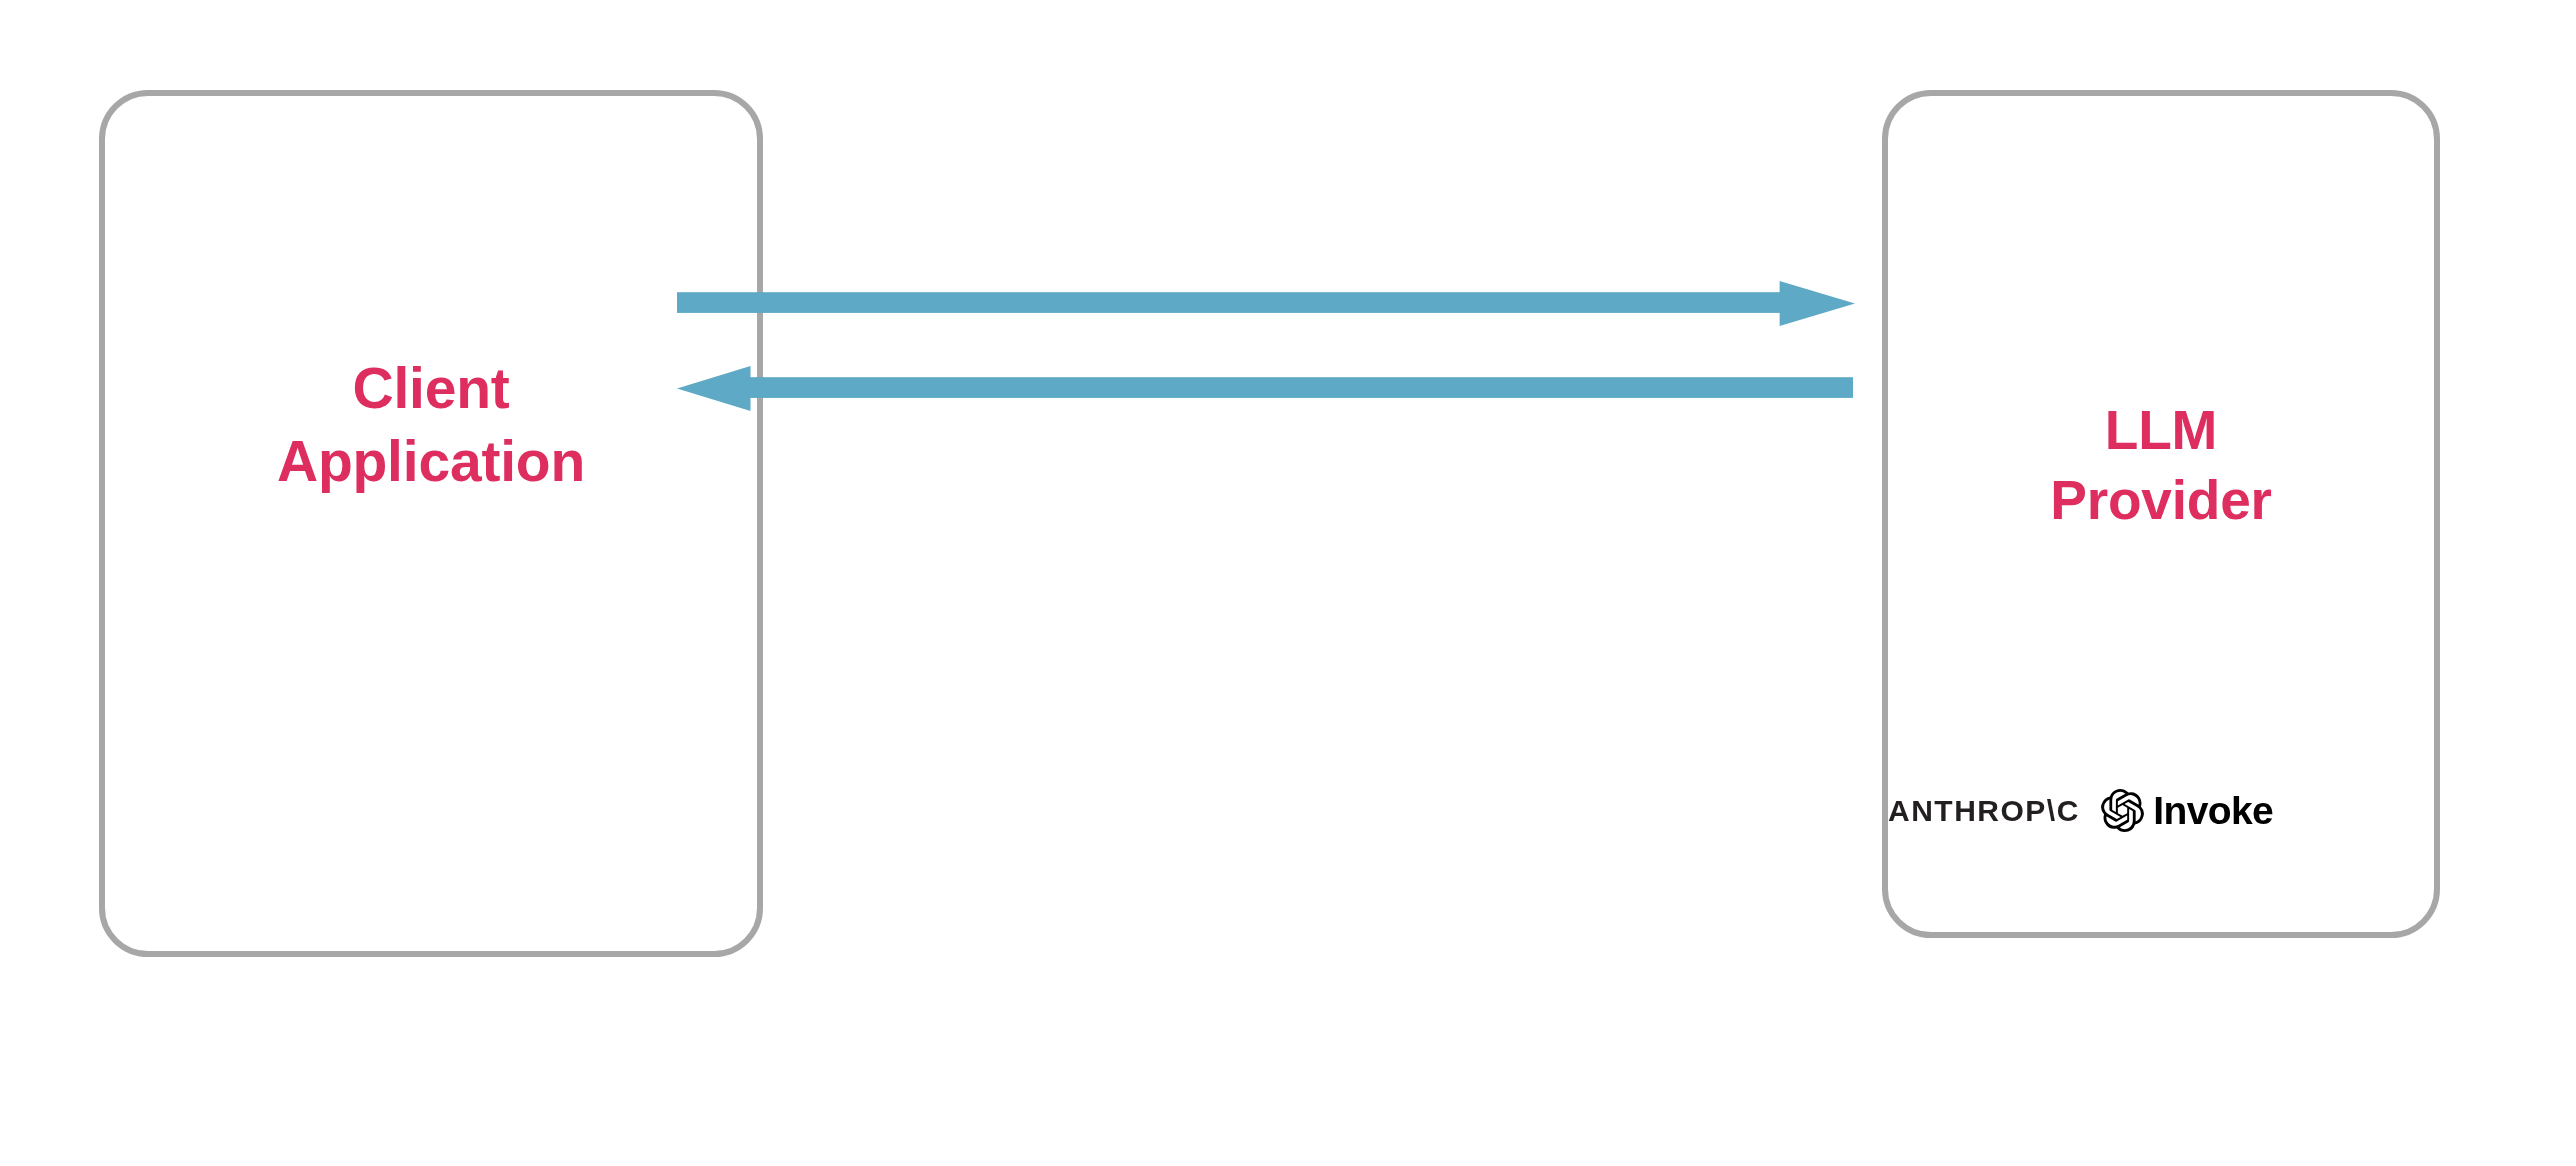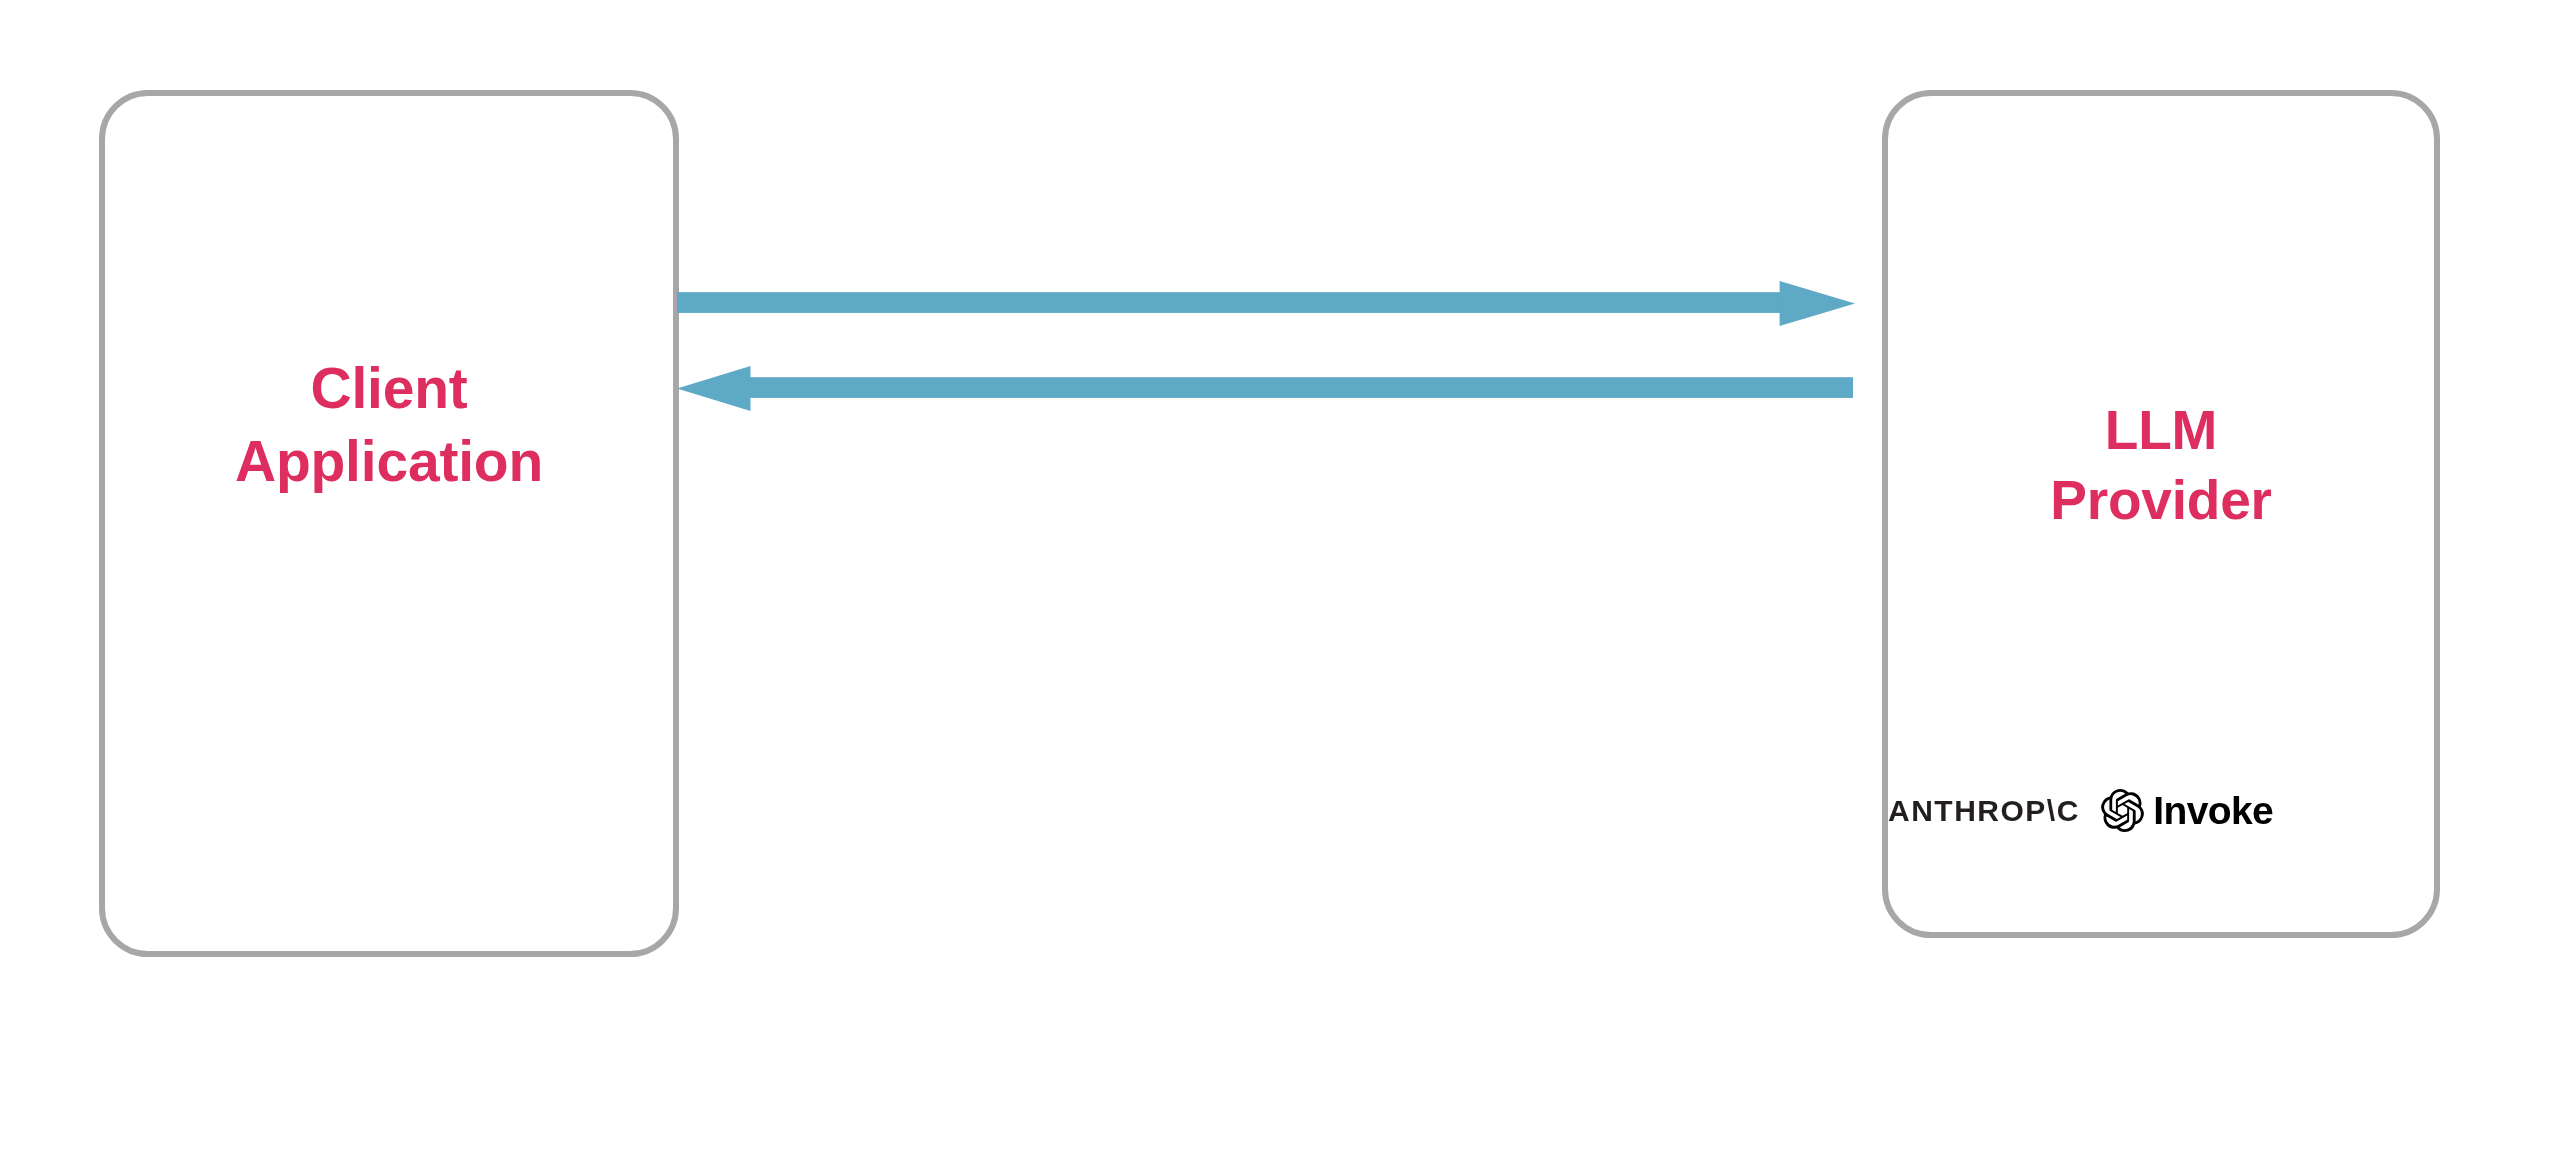--- a/index.html
+++ b/index.html
@@ -26,21 +26,21 @@
     position: absolute;
     box-sizing: border-box;
     background: #ffffff;
     border: 6.6px solid #a7a7a7;
     border-radius: 49px;
   }
 
   #client-application-node {
     left: 99px;
     top: 90px;
-    width: 580px;
+    width: 664px;
     height: 867px;
   }
 
   #llm-provider-node {
     left: 1882px;
     top: 90px;
     width: 558px;
     height: 848px;
   }
 

